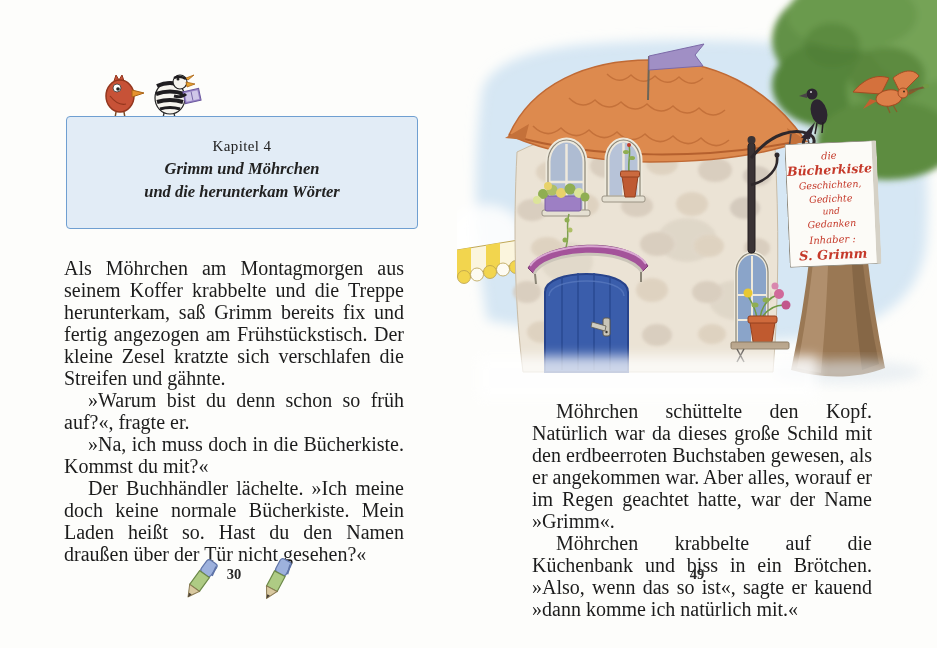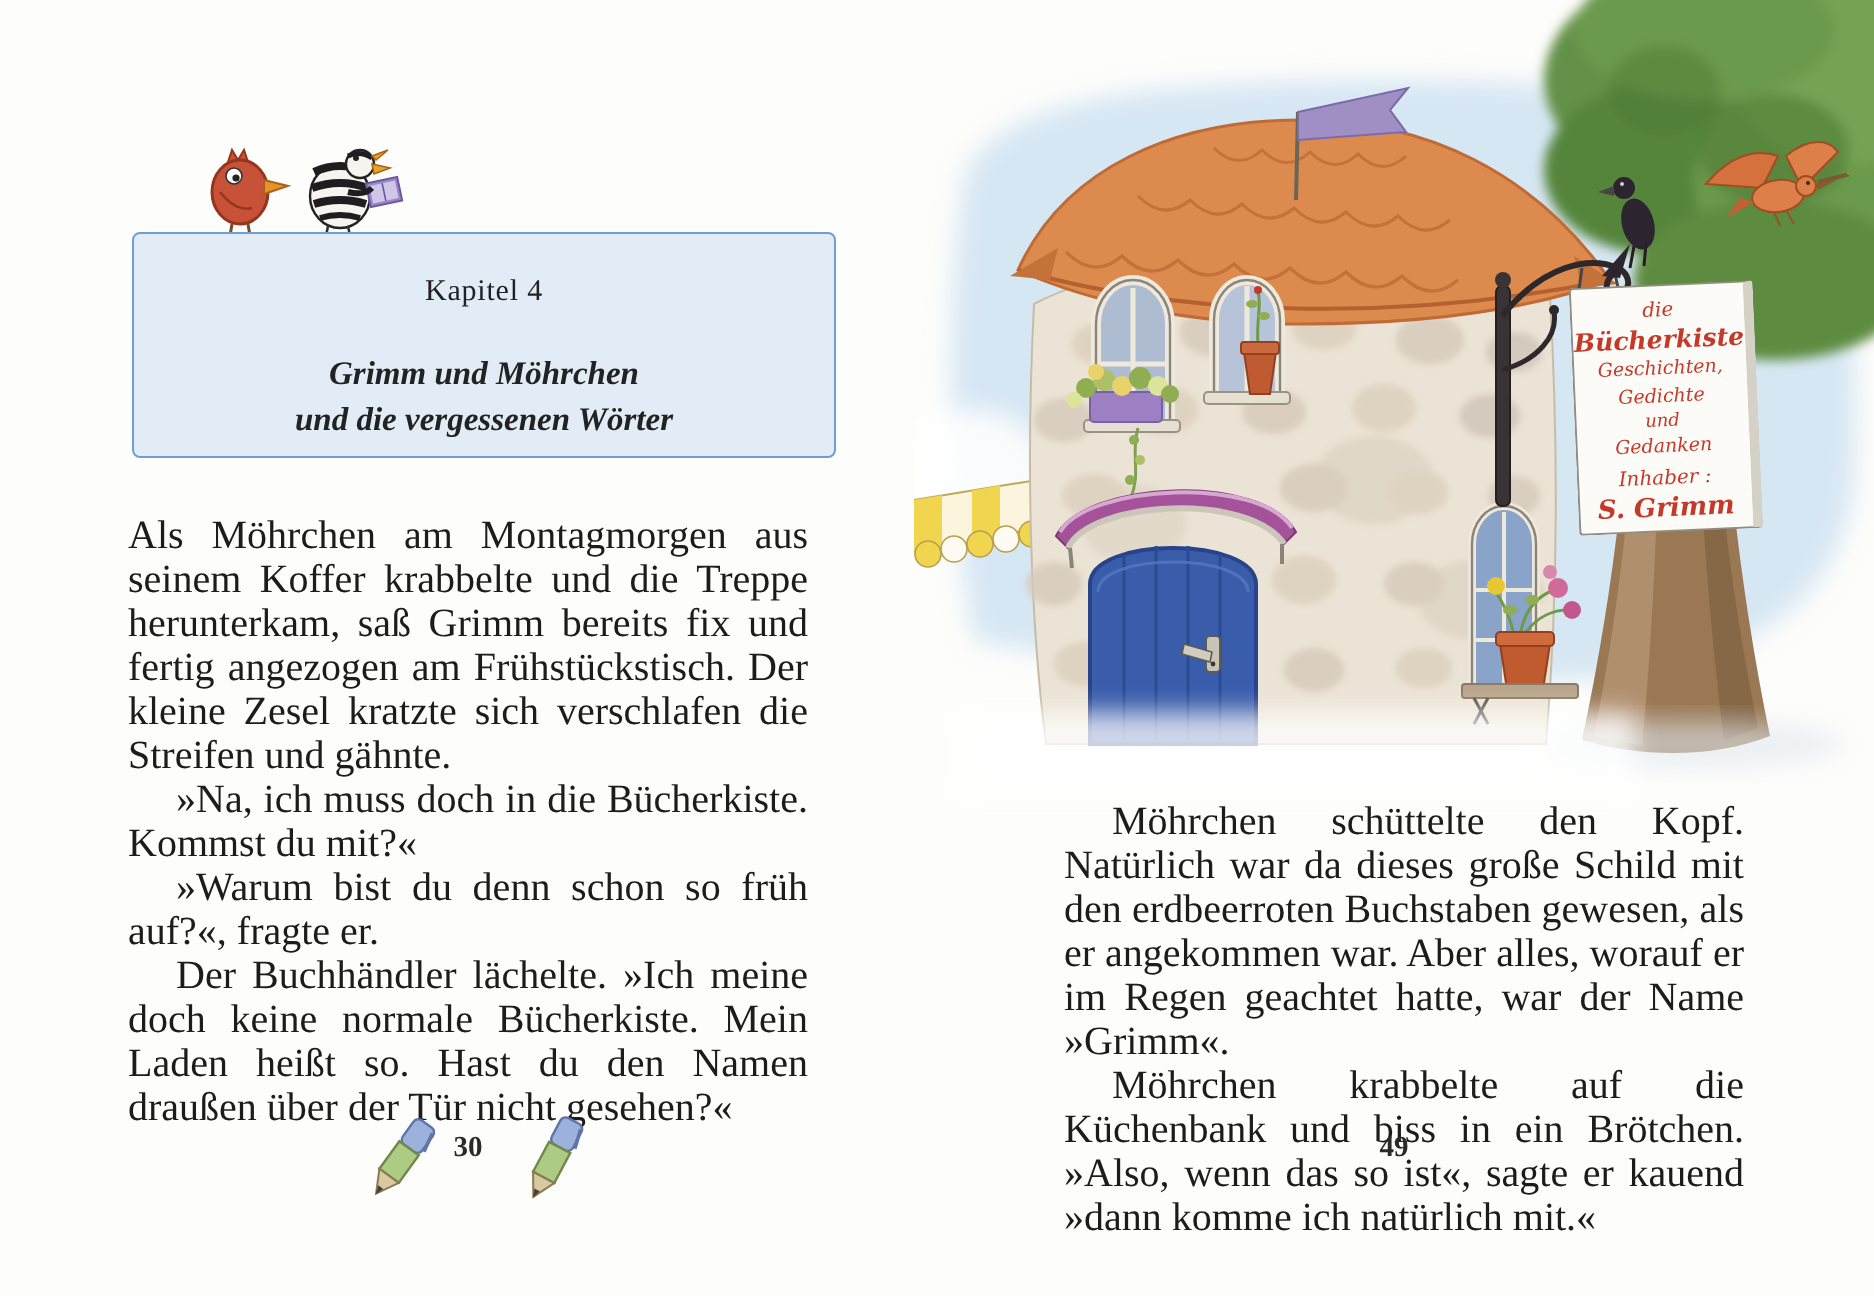--- a/index.html
+++ b/index.html
@@ -5,21 +5,21 @@
   html,body{margin:0;padding:0;background:#ffffff;}
   .book{position:relative;width:937px;height:648px;background:#fdfdfb;overflow:hidden;
         font-family:"Liberation Serif", serif;color:#1c1c1c;}
   
   .birds-svg{position:absolute;left:92px;top:66px;}
   .chapter-box{position:absolute;left:66px;top:116px;width:352px;height:113px;
                background:#e2ecf6;border:1.5px solid #6f9fd1;border-radius:4px;
                box-sizing:border-box;text-align:center;}
   .chapter-label{margin-top:21px;font-size:15px;letter-spacing:.4px;color:#222;}
   .chapter-title{font-style:italic;font-weight:600;font-size:16.5px;line-height:23px;color:#222;}
-  .chapter-title.first{margin-top:20px;}
+  .chapter-title.first{margin-top:2px;}
   .text-block{position:absolute;width:340px;font-size:20px;line-height:22px;
               text-align:justify;hyphens:auto;}
   .text-block p{margin:0;}
   .text-block p.indent{text-indent:1.2em;}
   .left-text{left:64px;top:257px;}
   .right-text{left:532px;top:400px;}
   .page-num{position:absolute;width:40px;text-align:center;font-size:14.5px;color:#2a2a2a;font-weight:bold;}
   .num-left{left:214px;top:566px;}
   .num-right{left:677px;top:566px;}
   .pen-svg{position:absolute;top:556px;}
@@ -73,27 +73,27 @@
           <line x1="100" y1="25.5" x2="100" y2="34.5" stroke="#6b589e" stroke-width="0.8"></line>
         </g>
         <path d="M82,30 q8,2 12,-2" fill="none" stroke="#1f1d20" stroke-width="3"></path>
         <path d="M72,47 L71,52 M82,47 L83,52" stroke="#333333" stroke-width="1.3"></path>
       </g>
     </svg>
 
     <div class="chapter-box">
       <div class="chapter-label">Kapitel 4</div>
       <div class="chapter-title first">Grimm und Möhrchen</div>
-      <div class="chapter-title">und die vergessenen Wörter</div>
+      <div class="chapter-title">und die herunterkam Wörter</div>
     </div>
 
     <div class="text-block left-text">
       <p>Als Möhrchen am Montagmorgen aus seinem Koffer krabbelte und die Treppe herunterkam, saß Grimm bereits fix und fertig angezogen am Frühstückstisch. Der kleine Zesel kratzte sich verschlafen die Streifen und gähnte.</p>
+      <p class="indent">»Warum bist du denn schon so früh auf?«, fragte er.</p>
       <p class="indent">»Na, ich muss doch in die Bücherkiste. Kommst du mit?«</p>
-      <p class="indent">»Warum bist du denn schon so früh auf?«, fragte er.</p>
       <p class="indent">Der Buchhändler lächelte. »Ich meine doch keine normale Bücherkiste. Mein Laden heißt so. Hast du den Namen draußen über der Tür nicht gesehen?«</p>
     </div>
 
     <svg class="pen-svg pen1" width="40" height="46" viewBox="0 0 40 46">
       <rect x="14" y="2" width="12" height="15" rx="3" fill="#9db1dd" stroke="#5f74a8" stroke-width="1.2"></rect>
       <line x1="25" y1="4" x2="27" y2="14" stroke="#5f74a8" stroke-width="1.8"></line>
       <rect x="14" y="17" width="12" height="17" fill="#aecb84" stroke="#6d8a4a" stroke-width="1.2"></rect>
       <path d="M14,34 L26,34 L20,45 Z" fill="#d9c9a0" stroke="#8a7a52" stroke-width="1"></path>
       <path d="M18.5,41 L21.5,41 L20,45.5 Z" fill="#4a4136"></path>
     </svg>

